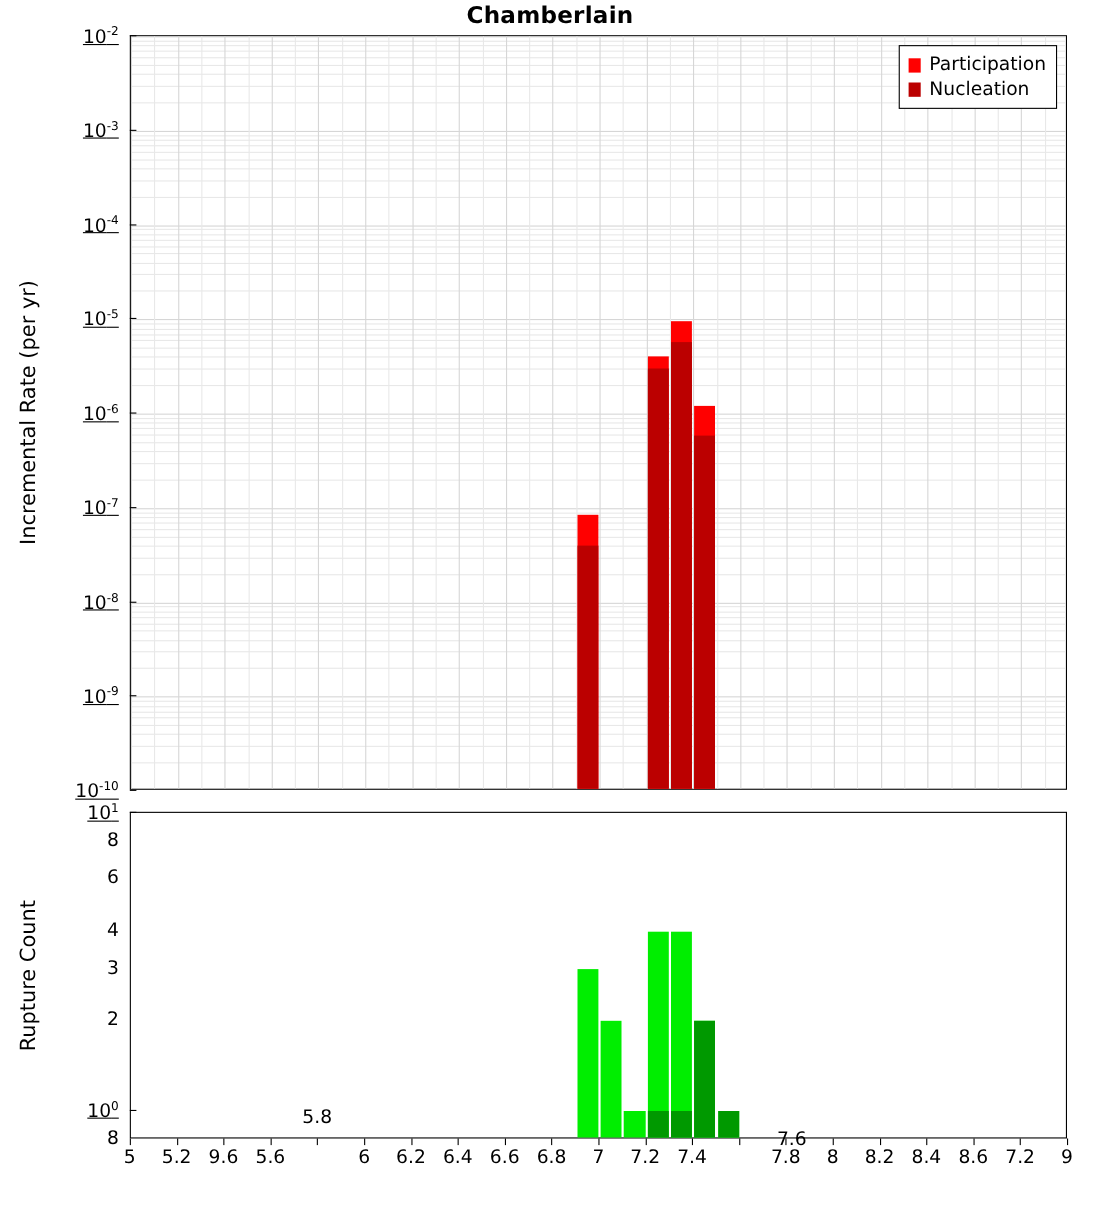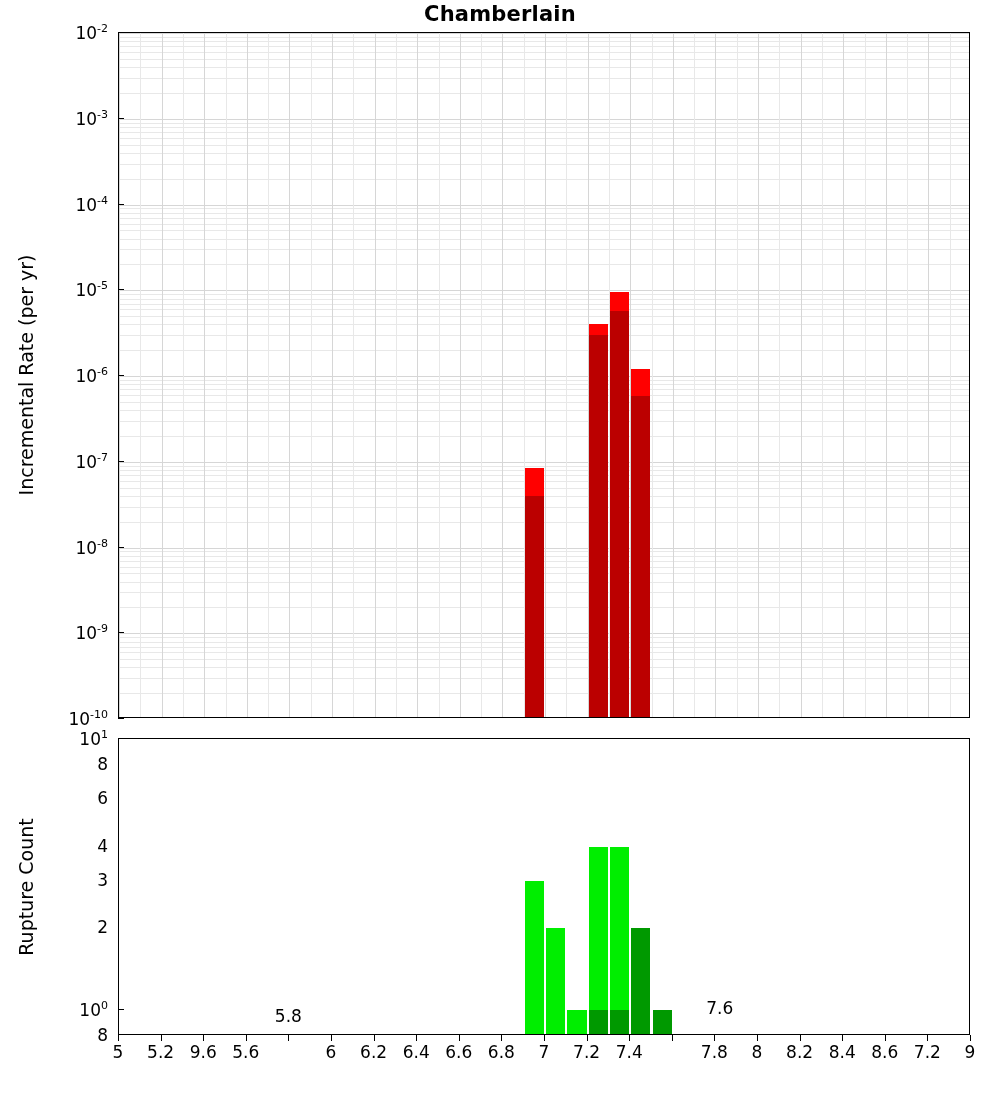--- a/index.html
+++ b/index.html
@@ -88,20 +88,21 @@
   }
 
   
   .ytick {
     position: absolute;
     right: 0;
     text-align: right;
     font-size: 17px;
     white-space: nowrap;
     line-height: 1;
+    text-decoration: underline;
   }
   .ytick sup {
     font-size: 11px;
     vertical-align: super;
   }
   .ytick-simple {
     position: absolute;
     right: 0;
     text-align: right;
     font-size: 17px;
@@ -299,20 +300,30 @@
         <div class="bar" style="left: 405.7px; width: 19.3px; top: 434.8px; height: 251.2px; background: rgb(255, 0, 0); z-index: 1;"></div>
         <div class="bar" style="left: 469.6px; width: 19.3px; top: 291.4px; height: 394.6px; background: rgb(255, 0, 0); z-index: 1;"></div>
         <div class="bar" style="left: 490.9px; width: 19.3px; top: 259.2px; height: 426.8px; background: rgb(255, 0, 0); z-index: 1;"></div>
         <div class="bar" style="left: 512.2px; width: 19.3px; top: 336.2px; height: 349.8px; background: rgb(255, 0, 0); z-index: 1;"></div>
         <div class="bar" style="left: 405.7px; width: 19.3px; top: 462.9px; height: 223.1px; background: rgb(187, 0, 0); z-index: 2;"></div>
         <div class="bar" style="left: 469.6px; width: 19.3px; top: 302.1px; height: 383.9px; background: rgb(187, 0, 0); z-index: 2;"></div>
         <div class="bar" style="left: 490.9px; width: 19.3px; top: 278.2px; height: 407.8px; background: rgb(187, 0, 0); z-index: 2;"></div>
         <div class="bar" style="left: 512.2px; width: 19.3px; top: 363.3px; height: 322.7px; background: rgb(187, 0, 0); z-index: 2;"></div>
       </div>
 
+    <div class="legend" id="legend-top">
+      <div class="legend-row">
+        <span class="legend-swatch" id="sw-t0" style="background: rgb(255, 0, 0);"></span>
+        <span class="legend-label">Participation</span>
+      </div>
+      <div class="legend-row">
+        <span class="legend-swatch" id="sw-t1" style="background: rgb(187, 0, 0);"></span>
+        <span class="legend-label">Nucleation</span>
+      </div>
+    </div>
   </div>
 
   <div class="panel" id="panel-bottom">
     <div class="gridlayer" id="grid-bottom"></div>
     <div class="barlayer" id="bars-bottom">
         <div class="bar" style="left: 405.7px; width: 19.3px; top: 141.6px; height: 155.4px; background: rgb(0, 238, 0); z-index: 1;"></div>
         <div class="bar" style="left: 427px; width: 19.3px; top: 189.3px; height: 107.7px; background: rgb(0, 238, 0); z-index: 1;"></div>
         <div class="bar" style="left: 448.3px; width: 19.3px; top: 270.8px; height: 26.2px; background: rgb(0, 238, 0); z-index: 1;"></div>
         <div class="bar" style="left: 469.6px; width: 19.3px; top: 107.7px; height: 189.3px; background: rgb(0, 238, 0); z-index: 1;"></div>
         <div class="bar" style="left: 490.9px; width: 19.3px; top: 107.7px; height: 189.3px; background: rgb(0, 238, 0); z-index: 1;"></div>
@@ -374,21 +385,21 @@
       <div class="xtick" style="left: 428.8px; width: 60px; top: 1044px;">6.6</div>
       <div class="tickmark-x" style="left: 458.8px; top: 1035px;"></div>
       <div class="xtick" style="left: 471.4px; width: 60px; top: 1044px;">6.8</div>
       <div class="tickmark-x" style="left: 501.4px; top: 1035px;"></div>
       <div class="xtick" style="left: 514px; width: 60px; top: 1044px;">7</div>
       <div class="tickmark-x" style="left: 544px; top: 1035px;"></div>
       <div class="xtick" style="left: 556.6px; width: 60px; top: 1044px;">7.2</div>
       <div class="tickmark-x" style="left: 586.6px; top: 1035px;"></div>
       <div class="xtick" style="left: 599.2px; width: 60px; top: 1044px;">7.4</div>
       <div class="tickmark-x" style="left: 629.2px; top: 1035px;"></div>
-      <div class="xtick" style="left: 641.8px; width: 60px; top: 1000px; padding-left: 48px;">7.6</div>
+      <div class="xtick" style="left: 641.8px; width: 60px; top: 1028px; padding-left: 48px;">7.6</div>
       <div class="tickmark-x" style="left: 671.8px; top: 1035px;"></div>
       <div class="xtick" style="left: 684.4px; width: 60px; top: 1044px;">7.8</div>
       <div class="tickmark-x" style="left: 714.4px; top: 1035px;"></div>
       <div class="xtick" style="left: 727px; width: 60px; top: 1044px;">8</div>
       <div class="tickmark-x" style="left: 757px; top: 1035px;"></div>
       <div class="xtick" style="left: 769.6px; width: 60px; top: 1044px;">8.2</div>
       <div class="tickmark-x" style="left: 799.6px; top: 1035px;"></div>
       <div class="xtick" style="left: 812.2px; width: 60px; top: 1044px;">8.4</div>
       <div class="tickmark-x" style="left: 842.2px; top: 1035px;"></div>
       <div class="xtick" style="left: 854.8px; width: 60px; top: 1044px;">8.6</div>

